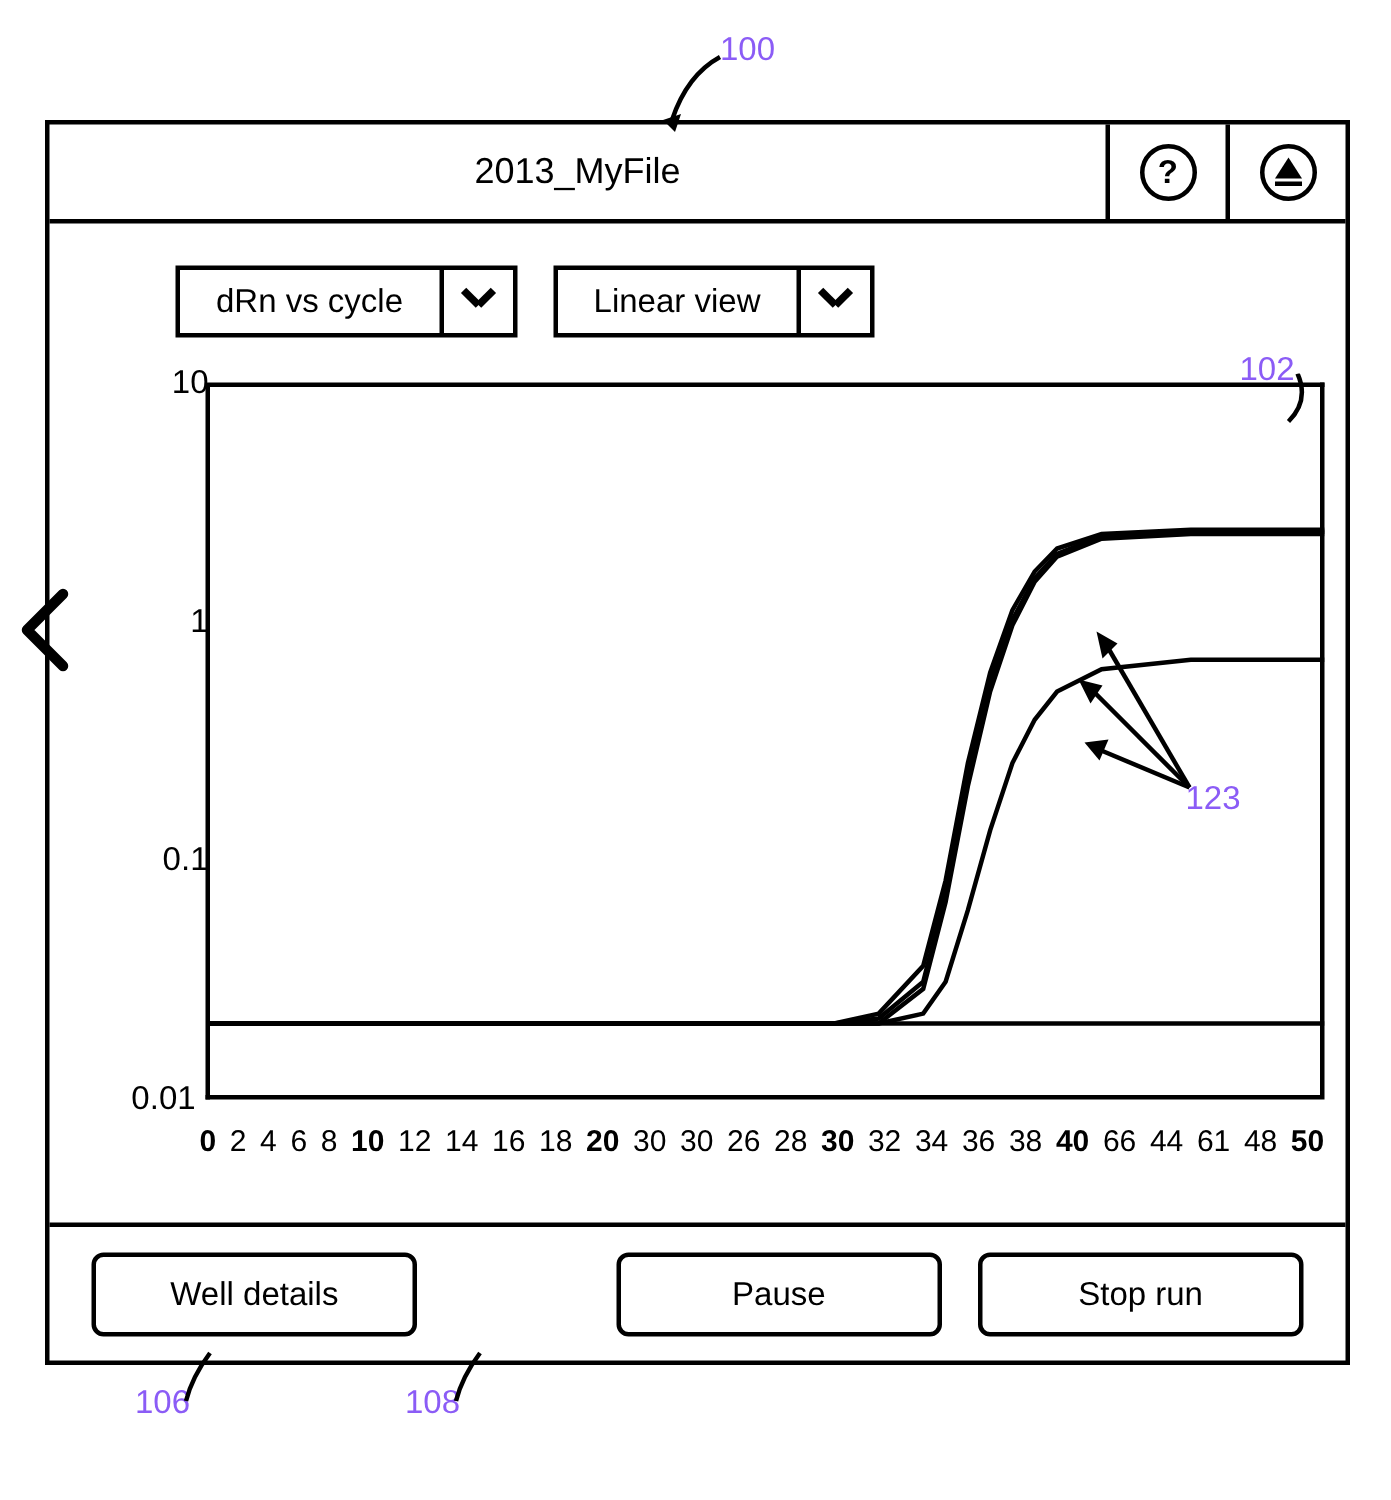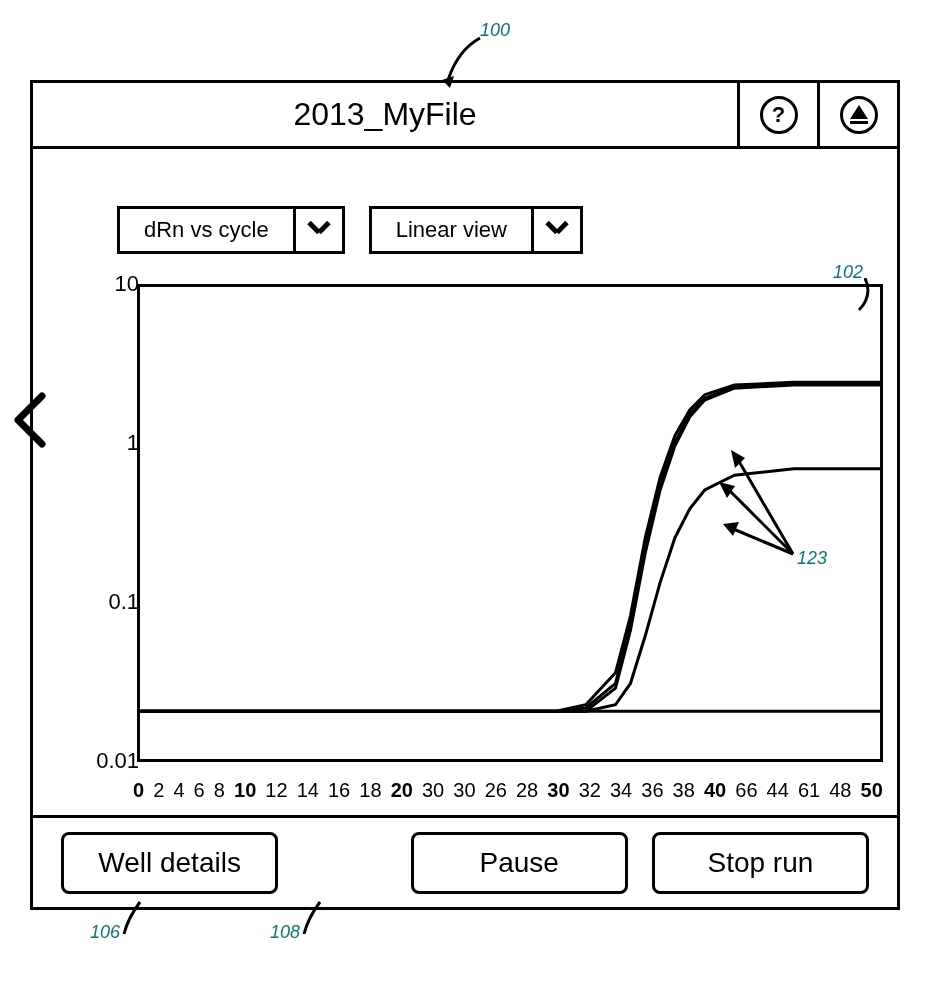--- a/index.html
+++ b/index.html
@@ -14,44 +14,43 @@
   }
   .figure-wrap {
     position: absolute;
     left: 30px;
     top: 80px;
     width: 870px;
     height: 850px;
   }
   .callout {
     position: absolute;
-    font-size: 18px;
-    font-style: italic;
-    color: #0f766e;
+    font-size: 22px;
+    color: #8b5cf6;
   }
   .window {
     position: absolute;
     left: 0;
     top: 0;
     width: 870px;
     height: 830px;
     border: 3px solid #000;
   }
   .titlebar {
     height: 66px;
     border-bottom: 3px solid #000;
     display: flex;
     align-items: stretch;
   }
   .title-center {
     flex: 1;
     display: flex;
     align-items: center;
     justify-content: center;
-    font-size: 32px;
+    font-size: 24px;
   }
   .title-seg {
     width: 80px;
     border-left: 3px solid #000;
     display: flex;
     align-items: center;
     justify-content: center;
   }
   .circ-icon {
     width: 38px;
@@ -69,21 +68,20 @@
     border-left: 9px solid transparent;
     border-right: 9px solid transparent;
     border-bottom: 14px solid #000;
     margin-bottom: 2px;
   }
   .eject { display:flex; flex-direction:column; align-items:center; }
   .eject-bar { width: 18px; height: 3px; background:#000; }
   .content {
     position: relative;
     height: 670px;
-    margin-top: 29px;
   }
   .dropdowns {
     position: absolute;
     top: 28px;
     left: 84px;
     display: flex;
     gap: 24px;
   }
   .dropdown {
     display: flex;
@@ -173,21 +171,21 @@
     display: flex;
     align-items: center;
     justify-content: space-between;
     padding: 0 28px;
     gap: 24px;
   }
   .btn {
     border: 3px solid #000;
     border-radius: 8px;
     padding: 12px 0;
-    font-size: 28px;
+    font-size: 22px;
     flex: 1;
     text-align: center;
     background: #fff;
   }
   .spacer { flex: 0.4; }
   .arrow-svg { position:absolute; }
 </style>
 </head>
 <body>
 
@@ -238,21 +236,21 @@
               <div class="chev-down"></div>
             </div>
         </div>
       </div>
 
       <div class="chart-area">
 
         <div class="ytick" style="top:16px;">10</div>
         <div class="ytick" style="top:175px;">1</div>
         <div class="ytick" style="top:334px;">0.1</div>
-        <div class="ytick" style="top:493px;">0.01</div>
+        <div class="ytick" style="top:493px;text-align:center;">0.01</div>
 
         <div class="plot-box">
           <div class="upper-border"></div>
           <div class="right-border"></div>
           <svg viewBox="0 0 746 478" preserveAspectRatio="none" style="position:absolute;inset:0;width:100%;height:100%;">
             <g id="curves-group">
                 <line x1="0" x2="746" y1="430.03588735753897" y2="430.03588735753897" stroke="#000" stroke-width="3"></line>
                 <path d="M0.0 430.0 L417.8 430.0 L447.6 423.4 L477.4 391.3 L492.4 334.1 L507.3 255.3 L522.2 194.7 L537.1 152.7 L552.0 126.8 L567.0 111.4 L596.8 101.7 L656.5 98.8 L746.0 98.8 " stroke="#000" stroke-width="3" fill="none"></path>
                 <path d="M0.0 430.0 L417.8 430.0 L447.6 426.7 L477.4 402.0 L492.4 343.3 L507.3 264.1 L522.2 200.7 L537.1 159.3 L552.0 131.3 L567.0 114.9 L596.8 103.2 L656.5 100.2 L746.0 100.2 " stroke="#000" stroke-width="3" fill="none"></path>
                 <path d="M0.0 430.0 L417.8 430.0 L447.6 430.0 L477.4 406.8 L492.4 348.5 L507.3 270.7 L522.2 207.3 L537.1 162.9 L552.0 133.6 L567.0 116.8 L596.8 104.8 L656.5 101.7 L746.0 101.7 " stroke="#000" stroke-width="3" fill="none"></path>

